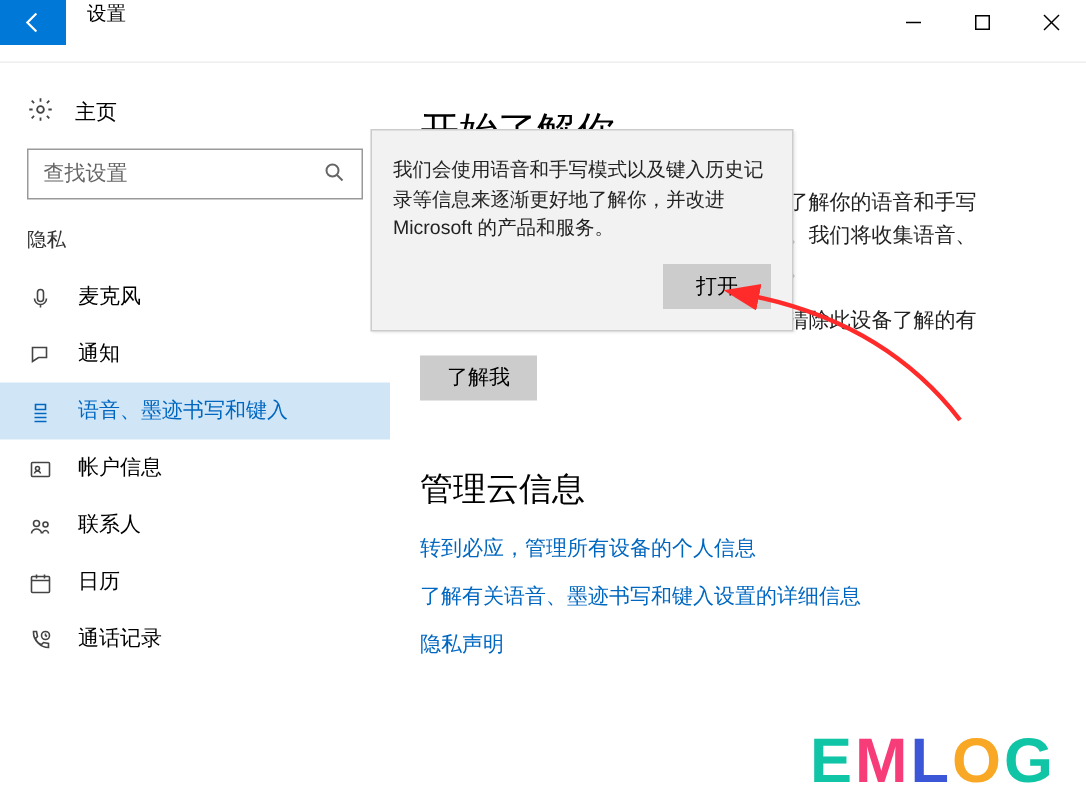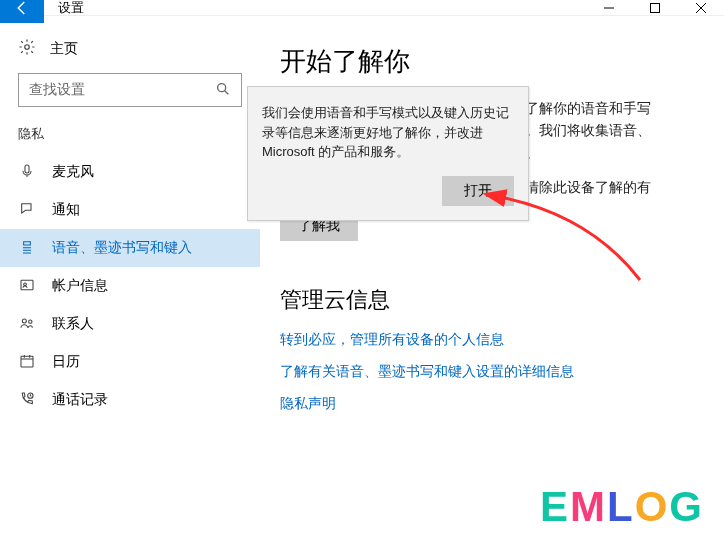--- a/index.html
+++ b/index.html
@@ -1,30 +1,30 @@
 <!DOCTYPE html>
 <html><head>
 <meta charset="utf-8">
 <style>
 * { margin: 0; padding: 0; box-sizing: border-box; font-family: "Microsoft YaHei", "Segoe UI", sans-serif; }
 body { width: 724px; height: 539px; background: #fff; overflow: hidden; position: relative; }
 
-.titlebar { height: 16px; display: flex; align-items: center; background: #fff; border-bottom: 1px solid #eee; }
+.titlebar { height: 42px; display: flex; background: #fff; border-bottom: 1px solid #eee; }
 .back-btn { width: 44px; height: 30px; background: #0078d7; color: #fff; display: flex; align-items: center; justify-content: center; font-size: 16px; }
 .title { margin-left: 14px; font-size: 13px; color: #000; }
 .win-controls { margin-left: auto; display: flex; }
 .win-btn { width: 46px; height: 30px; display: flex; align-items: center; justify-content: center; font-size: 12px; color: #000; }
 .win-btn svg { width: 12px; height: 12px; }
 
 .main { display: flex; height: calc(100% - 30px); }
 .sidebar { width: 260px; padding: 16px 0 0 0; }
 .home-row { display: flex; align-items: center; padding: 6px 18px 14px 18px; gap: 14px; font-size: 14px; }
 .search-box { margin: 0 18px 18px 18px; border: 1px solid #999; height: 34px; display: flex; align-items: center; padding: 0 10px; color: #666; font-size: 14px; justify-content: space-between; }
 .group-header { padding: 0 18px 10px 18px; font-size: 13px; color: #333; }
-.nav-item { display: flex; align-items: flex-start; padding: 10px 18px; gap: 16px; font-size: 14px; color: #000; }
+.nav-item { display: flex; align-items: flex-end; padding: 10px 18px; gap: 16px; font-size: 14px; color: #000; }
 .nav-item.active { background: #d0e6f7; color: #0067c0; }
 .nav-item .icon { width: 18px; display: flex; justify-content: center; color: #444; }
 .nav-item.active .icon { color: #0067c0; }
 
 .content { flex: 1; padding: 28px 40px 0 20px; }
 .h1 { font-size: 26px; font-weight: 400; margin-bottom: 18px; }
 .body-text { font-size: 14px; line-height: 1.6; margin-bottom: 12px; color: #222; }
 .h2 { font-size: 22px; font-weight: 400; margin: 30px 0 16px 0; }
 .btn { background: #ccc; border: none; padding: 6px 18px; font-size: 14px; margin-bottom: 14px; }
 .link { color: #0067c0; font-size: 14px; display: block; margin-bottom: 14px; }

